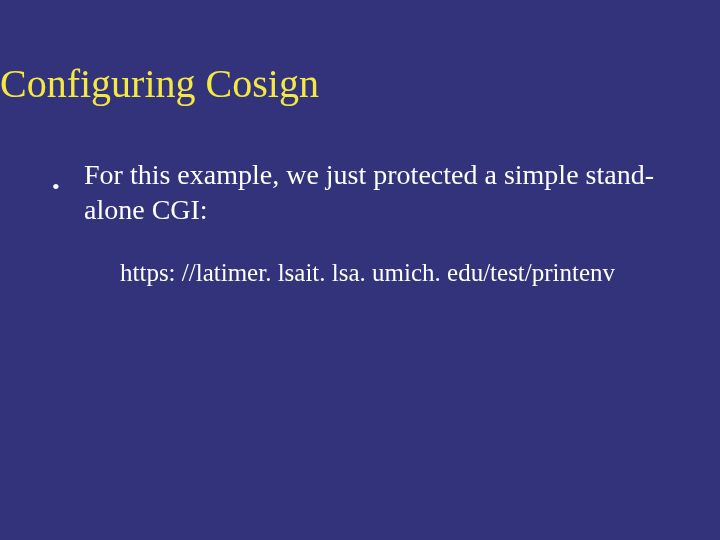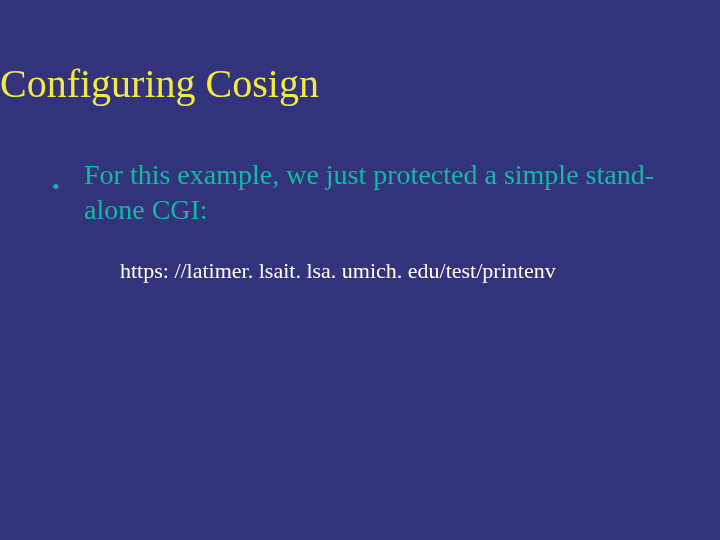--- a/index.html
+++ b/index.html
@@ -27,41 +27,41 @@
       padding-top: 60px;
       padding-bottom: 50px;
     }
     .content {
       padding-left: 48px;
       padding-right: 48px;
     }
     .bullet-item {
       display: flex;
       align-items: flex-start;
-      color: #14b8a6;
+      color: #ffffff;
       font-size: 28px;
       line-height: 1.25;
       margin-bottom: 30px;
     }
     .bullet-dot {
       flex-shrink: 0;
       width: 36px;
       padding-left: 4px;
       padding-top: 10px;
     }
     .bullet-dot::before {
       content: '•';
       font-size: 22px;
     }
     .bullet-text {
       flex: 1;
     }
     .sub-item {
       color: #ffffff;
-      font-size: 22px;
+      font-size: 25px;
       padding-left: 72px;
       padding-right: 20px;
       line-height: 1.3;
     }
   </style>
 </head>
 <body>
 
 <div class="slide">
   <h1 class="title">Configuring Cosign</h1>

